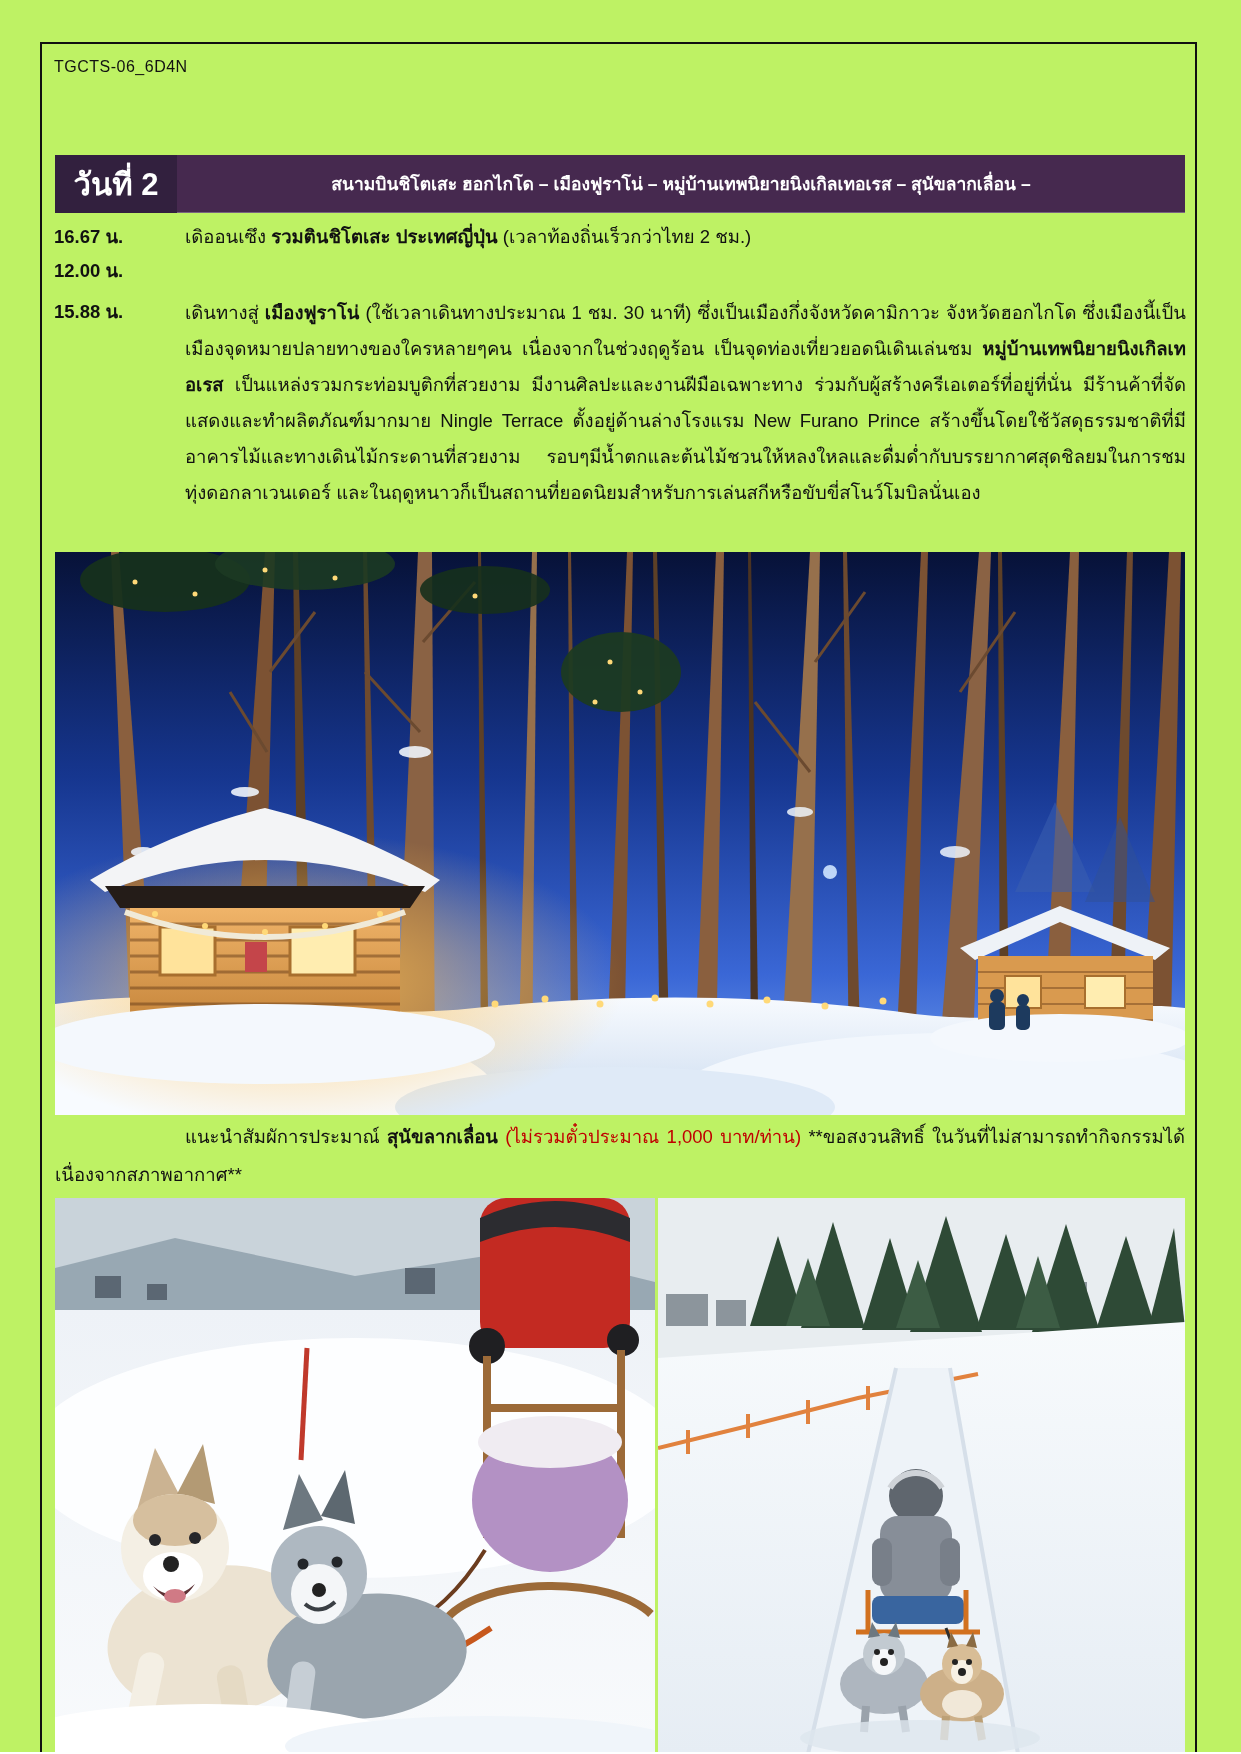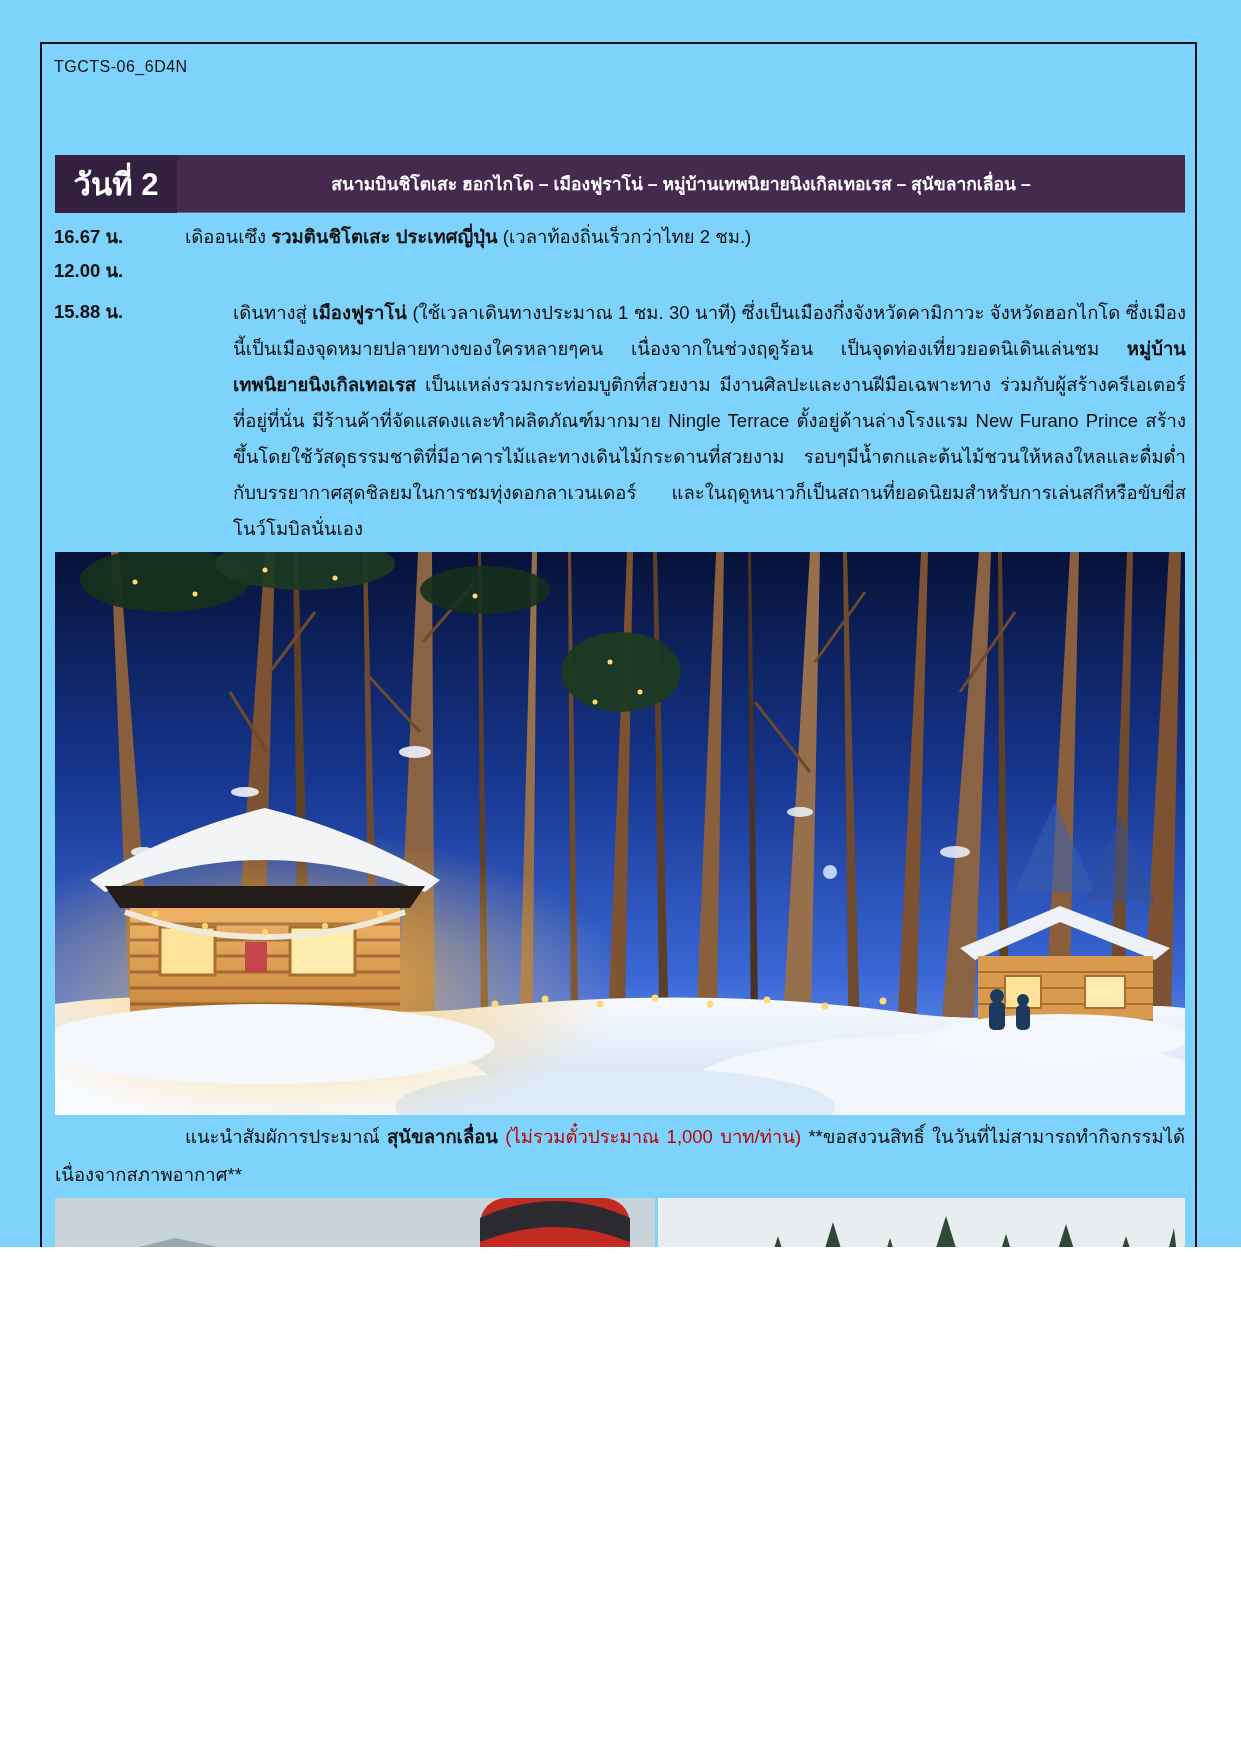--- a/index.html
+++ b/index.html
@@ -1,38 +1,38 @@
 <!DOCTYPE html>
 <html><head>
 <meta charset="utf-8">
 <style>
   * { margin:0; padding:0; box-sizing:border-box; }
   body { background:#ffffff; font-family:"Liberation Sans","DejaVu Sans",sans-serif; }
-  .sheet { position:relative; width:1241px; height:1247px; background:#7dd3fc; overflow:hidden; }
+  .sheet { position:relative; width:1241px; height:1752px; background:#bef264; overflow:hidden; }
   .frame { position:absolute; left:40px; top:42px; width:1157px; height:1712px;
            border:2px solid #111; border-bottom:none; pointer-events:none; }
   .doc-code { position:absolute; left:54px; top:58px; font-size:16px; color:#111; letter-spacing:.5px; }
 
   
   .day-header { position:absolute; left:55px; top:155px; width:1130px; height:58px; display:flex;border-radius:19px; }
   .day-box { width:122px; background:#32203e; color:#fff; display:flex; align-items:center;
              justify-content:center; font-size:31px; font-weight:bold; }
   .routes { flex:1; background:#46294f; color:#fff; font-weight:bold; font-size:17.5px;
             display:flex; flex-direction:column; position:relative; }
   .routes .rline { flex:1; display:flex; align-items:center; justify-content:center; }
   .routes .rline:first-child { border-bottom:1px solid rgba(255,255,255,.28); }
 
   
   .schedule { position:absolute; left:54px; top:220px; width:1132px; font-size:18.5px; color:#111; }
   .srow { display:flex; align-items:flex-start; line-height:34px; }
   .srow .t { width:131px; flex-shrink:0; font-weight:bold; }
   .srow .d { flex:1; }
   .b { font-weight:bold; }
   .red { color:#c00000; }
-  .para { line-height:36px; text-align:justify;margin-left:48px; }
+  .para { line-height:36px; text-align:justify; }
   .meal-icon { display:inline-block; vertical-align:-2px; margin-right:7px; }
 
   
   .main-photo { position:absolute; left:55px; top:552px; width:1130px; height:563px; overflow:hidden; }
   .main-photo svg, .bphoto svg { display:block; width:100%; height:100%; }
   .caption { position:absolute; left:55px; top:1118px; width:1130px; font-size:18.5px;
              line-height:38px; color:#111; text-indent:130px; text-align:justify; }
   .bottom-photos { position:absolute; left:55px; top:1198px; width:1130px; height:556px;
                    display:flex; gap:3px; }
   .bphoto { height:556px; overflow:hidden; }

